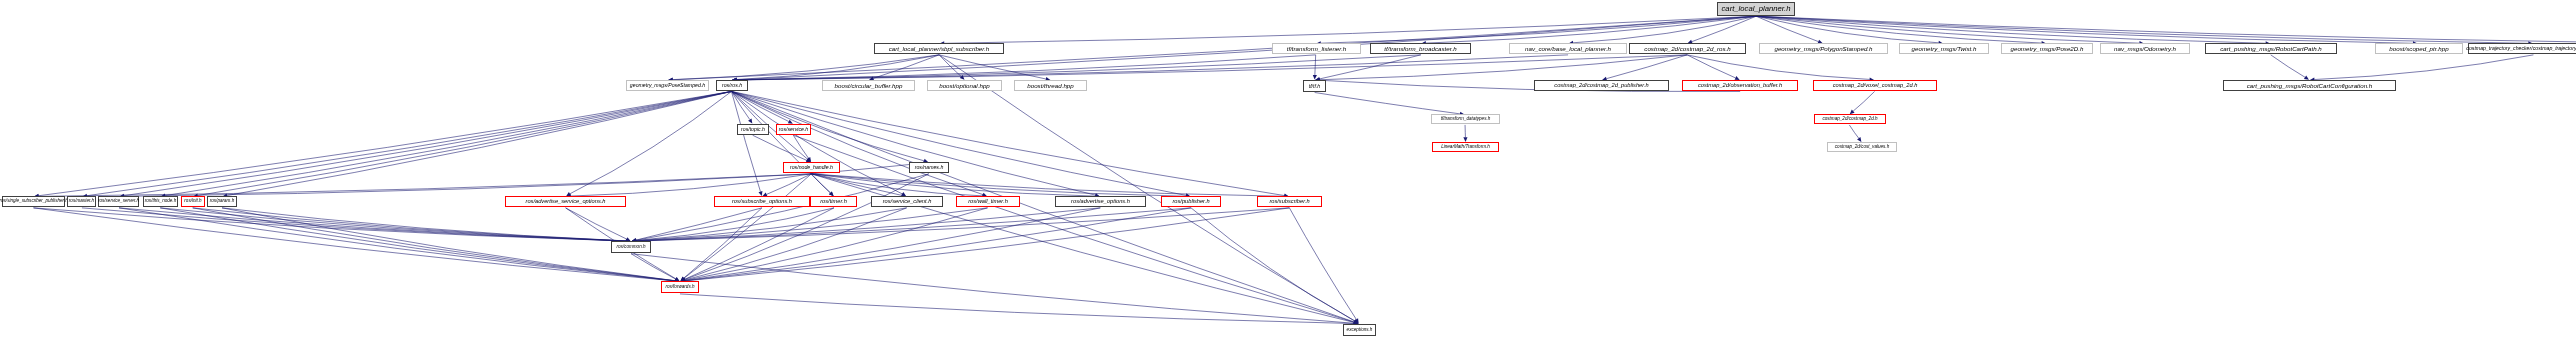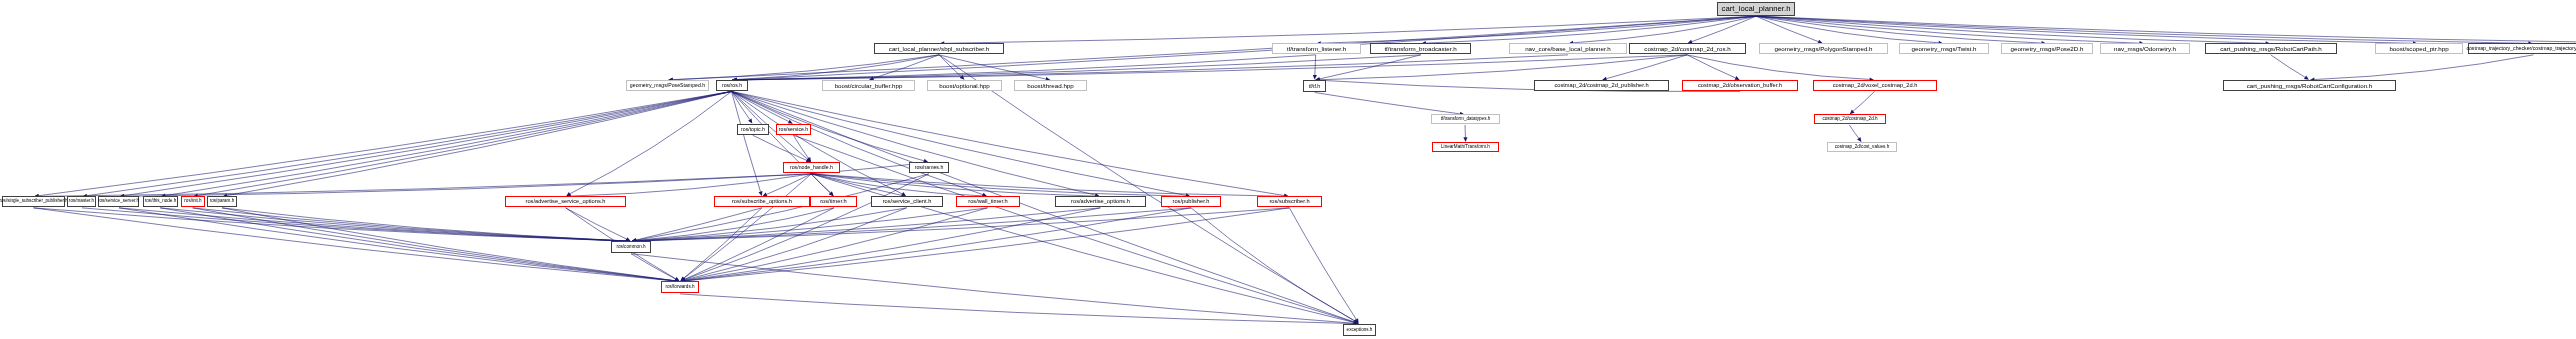--- a/index.html
+++ b/index.html
@@ -1,20 +1,20 @@
 <!DOCTYPE html>
 <html style="font-size:8.2px"><head>
 <meta charset="utf-8">
 <style>
   html,body{margin:0;padding:0;background:#ffffff;}
   #canvas{position:relative;width:2875px;height:340px;background:#ffffff;
           font-family:"Liberation Sans", sans-serif;overflow:hidden;}
   .node{position:absolute;box-sizing:border-box;display:flex;align-items:center;
         justify-content:center;background:#ffffff;white-space:nowrap;
-        line-height:1;text-align:left;color:#000000;}
+        line-height:1;text-align:left;color:#000000;font-style:italic;}
   .node.plain{border:0.5px solid #c0c0c0;}
   .node.dark{border:0.5px solid #404040;}
   .node.root{border:0.5px solid #404040;background:#d3d3d3;}
   .node.red{border:0.5px solid #ff0000;}
   svg#edges{position:absolute;left:0;top:0;width:2875px;height:340px;overflow:visible;}
   .edge{fill:none;stroke:#191970;stroke-width:1.1;}
   .arrow{fill:#191970;}
 </style>
 </head>
 <body>

